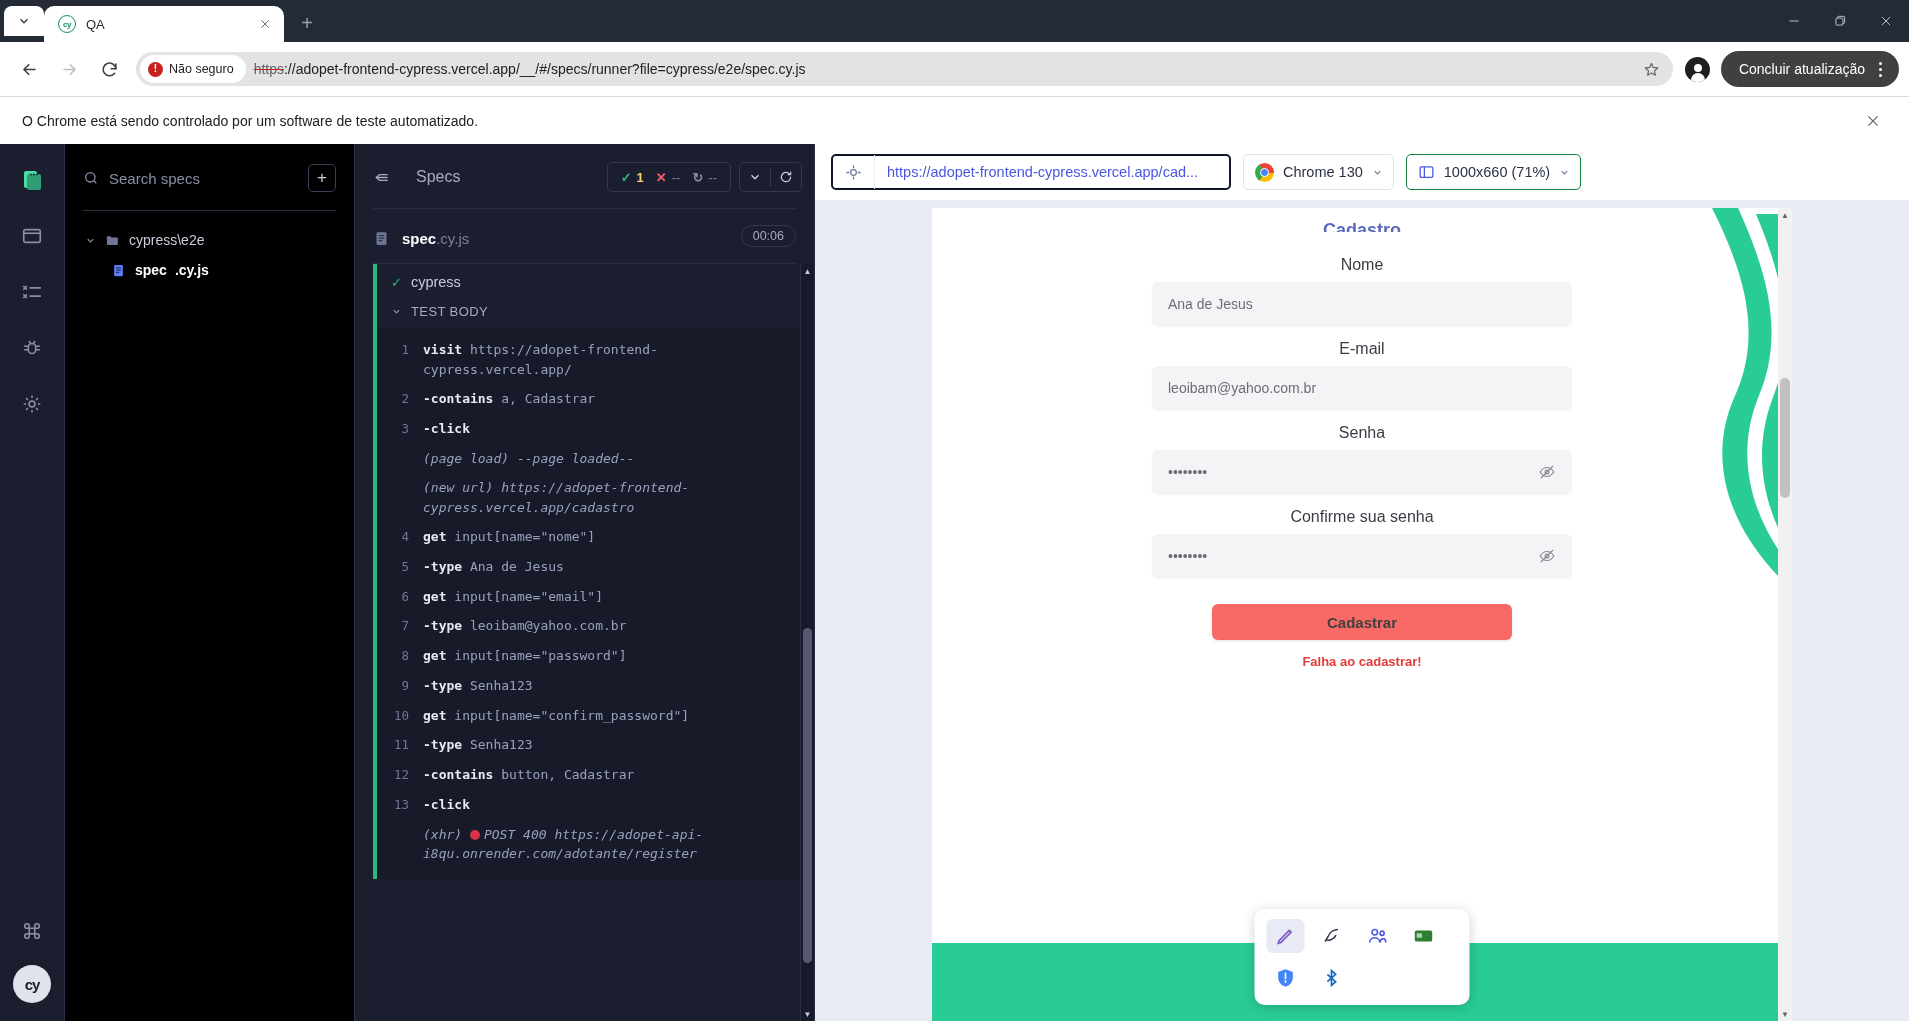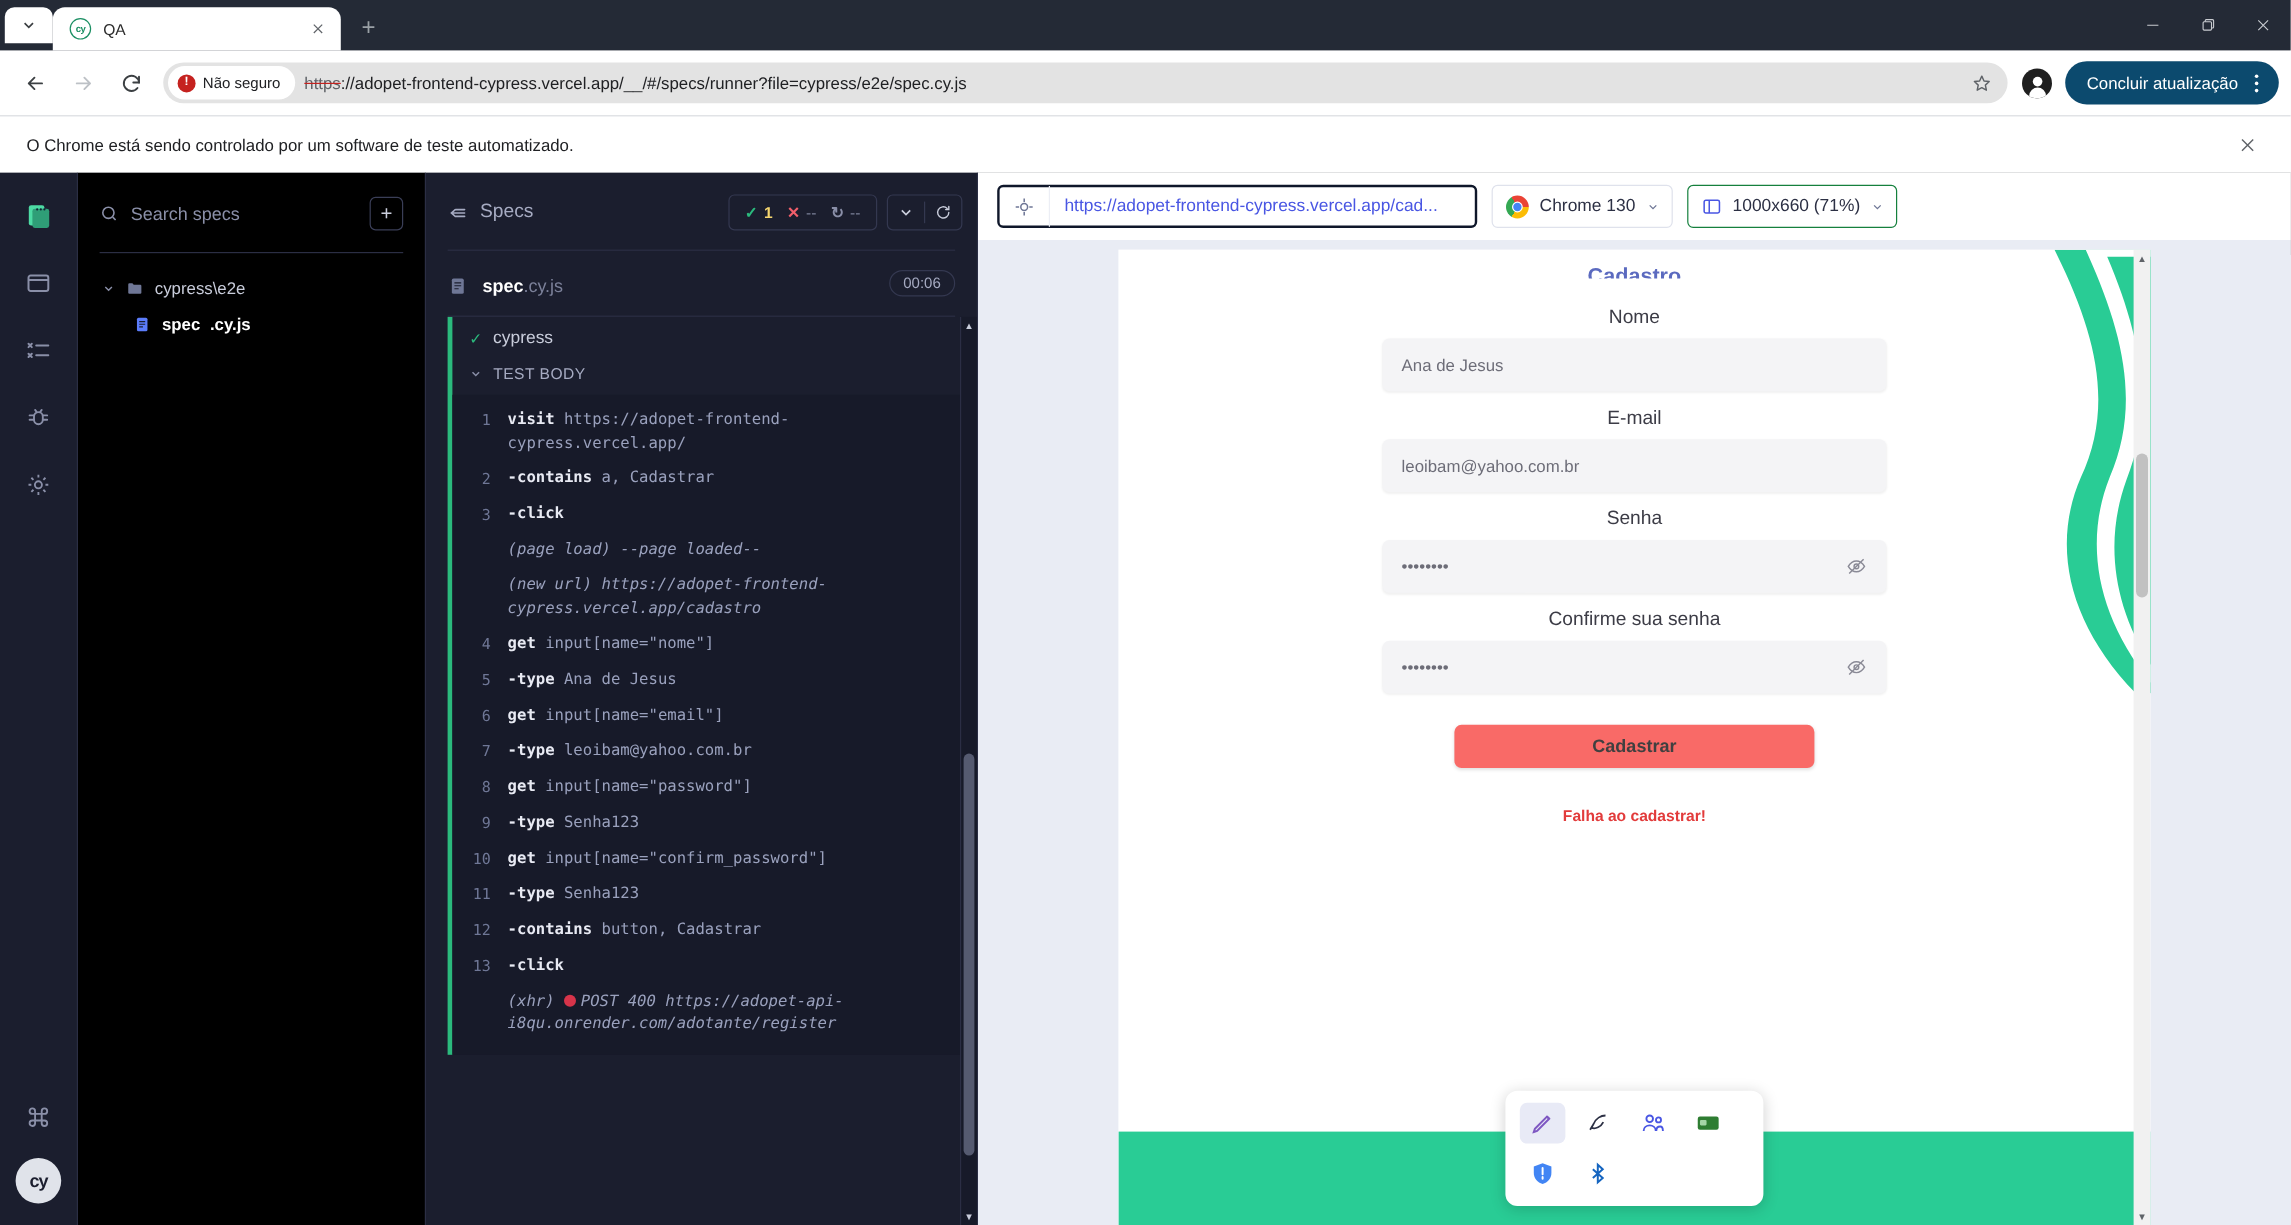--- a/index.html
+++ b/index.html
@@ -82,21 +82,21 @@
   .star-btn svg { width: 17px; height: 17px; }
   .profile-btn { width: 34px; height: 34px; display:flex; align-items:center; justify-content:center;
     flex: none; }
   .profile-circle { width: 25px; height: 25px; border-radius: 50%; background:#1f1f1f;
     display:flex; align-items:flex-end; justify-content:center; overflow:hidden; }
   .profile-circle i { display:block; width:14px; height:10px; background:#fff;
     border-radius: 7px 7px 0 0; margin-bottom:-1px; position:relative; }
   .profile-circle i:before { content:''; position:absolute; width:8px; height:8px; background:#fff;
     border-radius:50%; left:3px; top:-9px; }
   .update-btn {
-    height: 36px; background: #0c4a6e; color:#fff; border-radius: 18px;
+    height: 36px; background: #404040; color:#fff; border-radius: 18px;
     display:flex; align-items:center; padding: 0 8px 0 18px; gap: 4px; margin-left:4px; flex:none;
   }
   .update-label { font-size: 14px; white-space: nowrap; }
   .kebab { width: 22px; display:flex; flex-direction:column; align-items:center; gap:3px; }
   .kebab span { width:3px; height:3px; border-radius:50%; background:#fff; display:block; }
 
   .infobar {
     height: 48px; background: #fff; border-top: 1px solid #dadce0;
     display:flex; align-items:center; padding: 0 22px; flex: none;
     justify-content: space-between;
@@ -151,21 +151,21 @@
   .tree-icon svg { width:15px; height:15px; }
   .tree-row.file { padding-left: 46px; color:#fff; font-weight: 700; font-size: 14px; }
   .tree-row.file .fname-ext { color:#fff; font-weight:700; }
   .tree-row.file .tree-icon { color:#5b7cfa; }
 
   .cy-reporter {
     width: 460px; background: #1b1e2e; display:flex; flex-direction:column;
     border-right: 1px solid #2b2e44; flex: none; min-height: 0;
   }
   .rep-head { display:flex; align-items:center; padding: 18px 12px 16px 18px; gap: 10px; }
-  .rep-head-left { display:flex; align-items:flex-end; gap:10px; color:#a6abc2; }
+  .rep-head-left { display:flex; align-items:flex-end; gap:26px; color:#a6abc2; }
   .rep-head-left svg { width:17px; height:17px; }
   .rep-head-left span { font-size: 16px; }
   .rep-head-right { margin-left:auto; display:flex; align-items:center; gap: 8px; }
   .stats-pill {
     display:flex; align-items:center; gap: 4px; border:1px solid #343850;
     border-radius: 5px; padding: 5px 9px; height: 30px;
   }
   .stat { display:flex; align-items:center; gap: 5px; font-size: 13px; padding: 0 4px; }
   .stat .ic { font-size: 13px; font-weight: 700; line-height:1; }
   .stat.pass .ic { color: #2bba7d; }
@@ -283,21 +283,21 @@
     display:flex; align-items:center; padding: 0 16px; font-size: 14px; color:#6d6d78;
     position: relative; box-shadow: 0 1px 2px rgba(0,0,0,.06);
   }
   .f-input .eye { margin-left:auto; color:#8a8a96; display:flex; }
   .f-input .eye svg { width:18px; height:18px; }
   .f-submit {
     width: 300px; height: 36px; background:#f96a67; border-radius: 6px; color:#404040;
     display:flex; align-items:center; justify-content:center; font-size: 15px; font-weight:700;
     margin-top: 26px; box-shadow: 0 1px 3px rgba(0,0,0,.12);
   }
-  .f-error { color:#e23b3b; font-size: 13px; font-weight:700; margin-top: 32px; }
+  .f-error { color:#e23b3b; font-size: 13px; font-weight:700; margin-top: 14px; }
   .f-footer {
     height: 78px; background:#29cc95; display:flex; align-items:center; justify-content:center;
     color:#fff; font-size: 17px;
   }
   .deco {
     position:absolute; right: -10px; top: 0; width: 150px; height: 370px; overflow:hidden;
     pointer-events:none;
   }
   .aut-scroll {
     position:absolute; right: 0; top: 0; bottom: 0; width: 14px; background: #f1f1f1;

